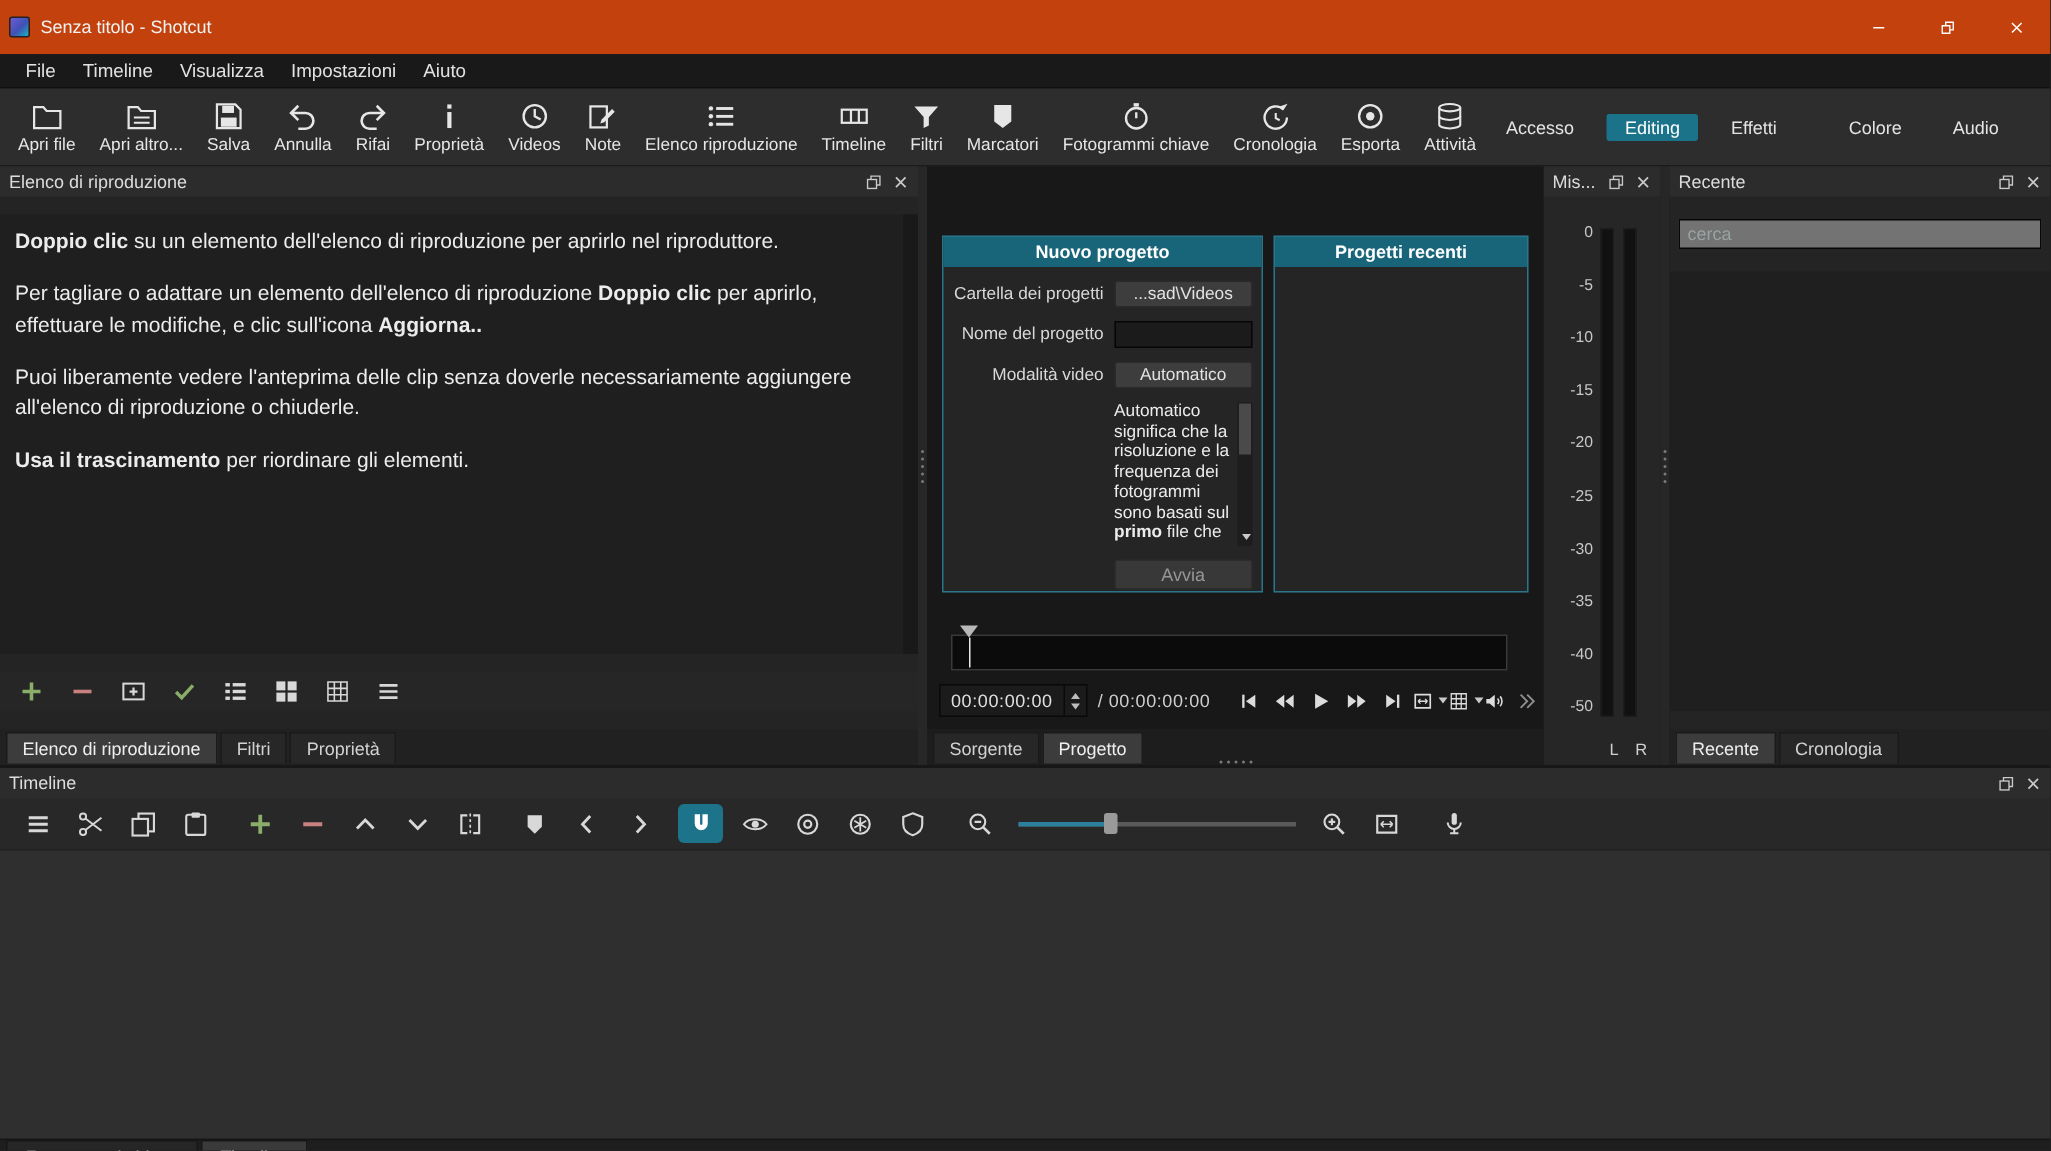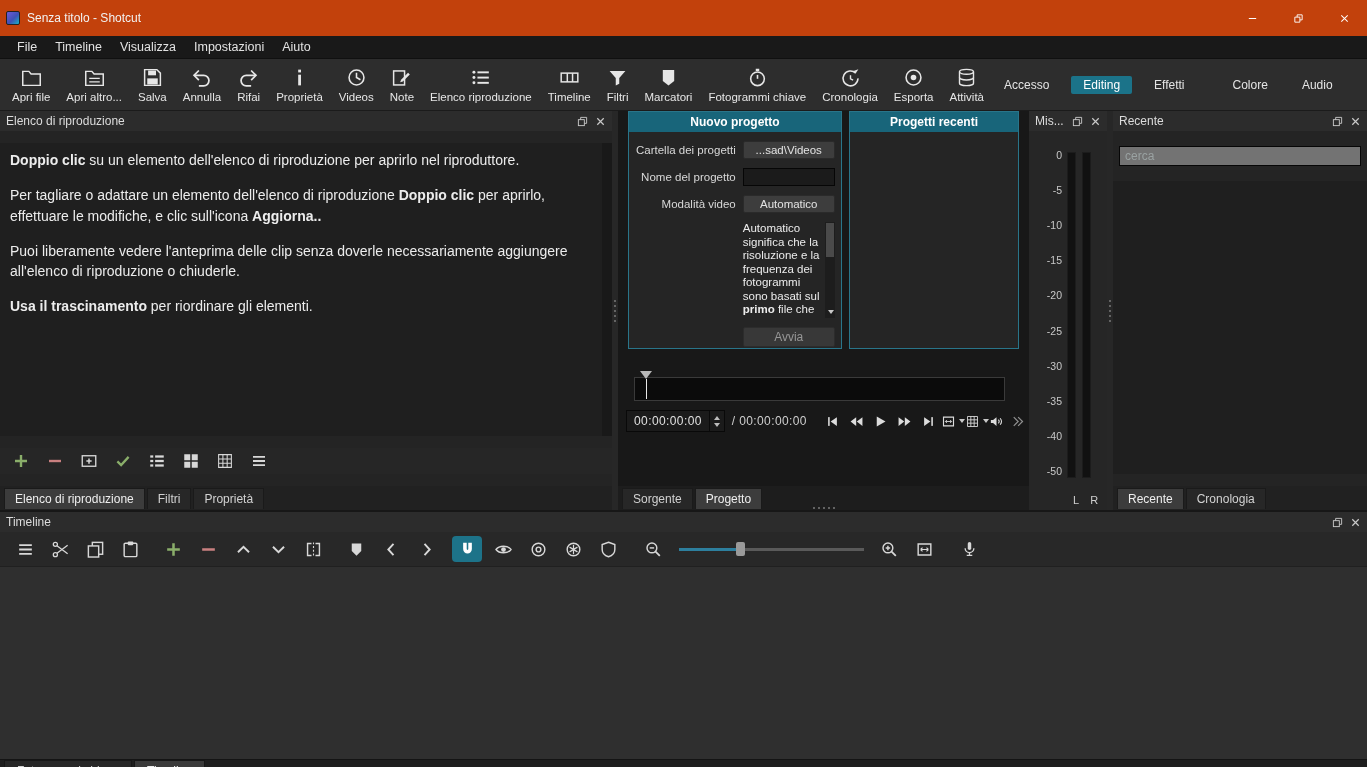--- a/index.html
+++ b/index.html
@@ -53,21 +53,21 @@
   .playlist-panel { width:612px; }
   .playlist-body { flex:1; background:#1f1f1f; padding:7px 14px 0 10px; font-size:14px; color:#ececec; position:relative; line-height:1.45; }
   .playlist-body p { margin-bottom:15px; }
   .pl-scrollbar { position:absolute; top:0; right:0; bottom:0; width:10px; background:#191919; }
   .pl-toolbar { height:26px; display:flex; align-items:center; padding:0 4px; background:#262626; flex:0 0 auto; }
   .pl-btn { width:34px; height:24px; display:flex; align-items:center; justify-content:center; color:#d8d8d8; }
   .pl-btn svg { width:18px; height:18px; }
 
   
   .player { width:411px; background:#181818; display:flex; flex-direction:column; position:relative; }
-  .boxes { display:flex; gap:7px; padding:0 10px; }
+  .boxes { display:flex; gap:7px; padding:0 10px; margin-top:46px; }
   .npbox, .rpbox { border:1px solid #29758a; background:#252525; height:238px; display:flex; flex-direction:column; }
   .npbox { width:214px; }
   .rpbox { width:176px; }
   .npbox-header { height:20px; background:#18657a; color:#ffffff; font-weight:bold; font-size:12px;
     display:flex; align-items:center; justify-content:center; flex:0 0 auto; }
   .npbox-body { padding:9px 7px 0 7px; flex:1; }
   .form-grid { display:grid; grid-template-columns:1fr 92px; column-gap:7px; row-gap:9px; align-items:center; }
   .form-label { text-align:right; font-size:11.5px; color:#d8d8d8; white-space:nowrap; }
   .qbtn { height:18px; background:#3d3d3d; border:1px solid #2a2a2a; border-radius:2px; font-size:11.5px; color:#e2e2e2;
     display:flex; align-items:center; justify-content:center; width:100%; }

